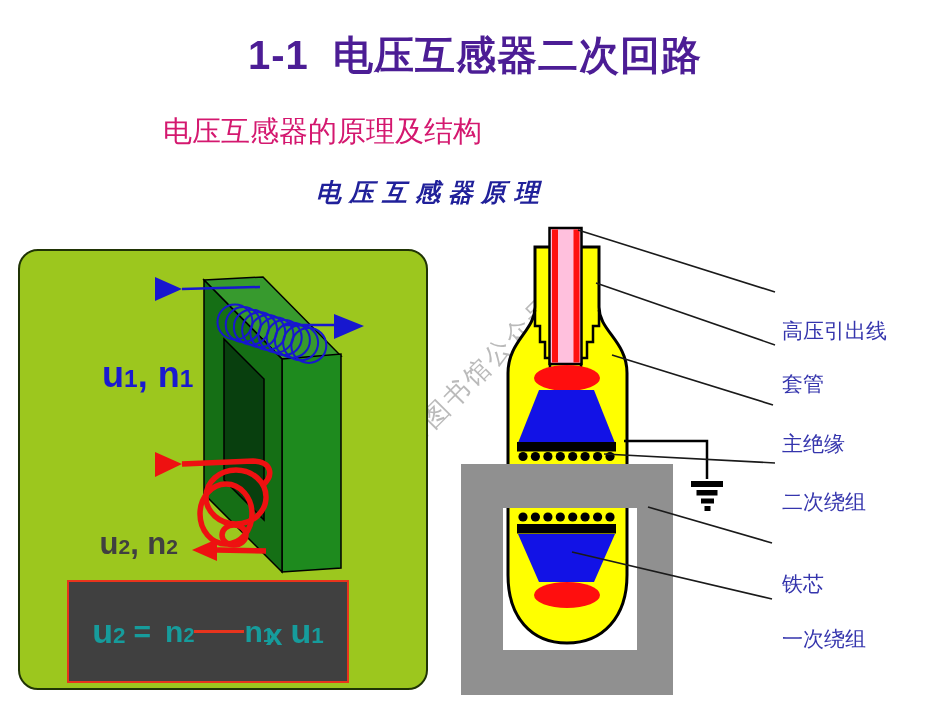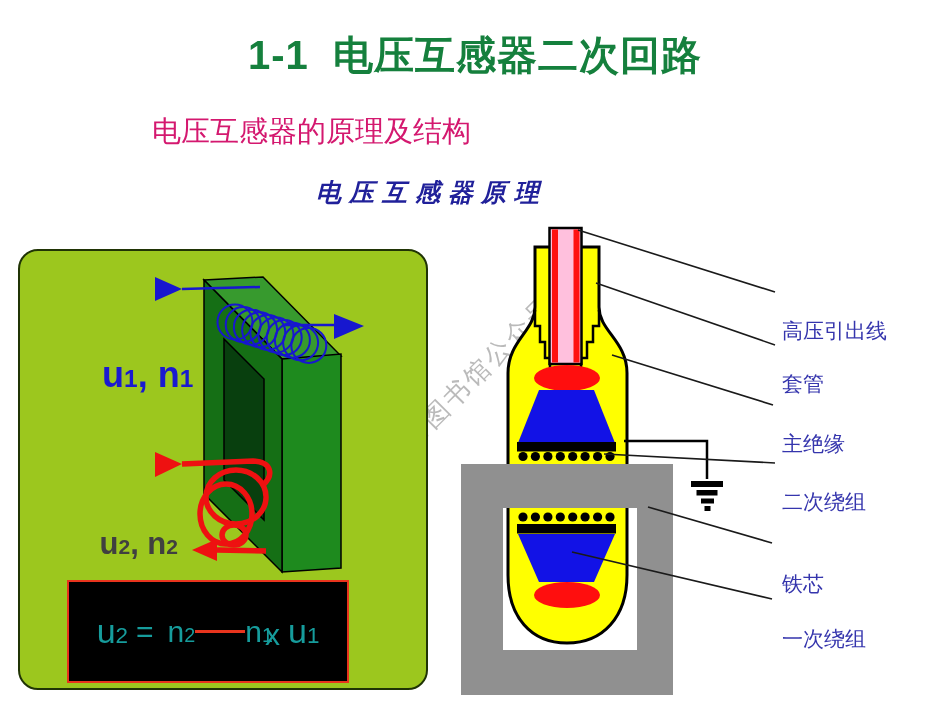--- a/index.html
+++ b/index.html
@@ -3,24 +3,24 @@
 <meta charset="utf-8">
 <style>
   html,body{margin:0;padding:0;}
   body{
     width:950px;height:713px;position:relative;background:#ffffff;
     font-family:"Liberation Sans", sans-serif;overflow:hidden;
   }
   
   .slide-title{
     position:absolute;left:0;top:28px;width:950px;text-align:center;
-    font-size:40px;font-weight:bold;color:#15803d;letter-spacing:1px;white-space:pre;
+    font-size:40px;font-weight:bold;color:#4c1d95;letter-spacing:1px;white-space:pre;
   }
   .slide-subtitle{
-    position:absolute;left:152px;top:112px;
+    position:absolute;left:163px;top:112px;
     font-size:29px;color:#d4186f;font-family:"Liberation Serif", serif;white-space:pre;
   }
   .diagram-heading{
     position:absolute;left:316px;top:176px;
     font-size:25px;font-weight:bold;font-style:italic;color:#20209a;
     letter-spacing:8px;font-family:"DejaVu Serif", serif;white-space:pre;
   }
   
   .watermark{
     position:absolute;left:348px;top:365px;width:240px;text-align:center;
@@ -32,23 +32,23 @@
     position:absolute;left:18px;top:249px;width:406px;height:437px;
     background:#9cc71e;border:2px solid #203405;border-radius:20px;z-index:1;
   }
   .panel-svg{position:absolute;left:0;top:0;}
   .coil-label{position:absolute;font-weight:bold;white-space:pre;line-height:1;}
   .coil-label .sub{font-size:0.68em;}
   .primary-coil-label{left:42px;top:70px;font-size:36px;color:#1a1ad0;}
   .secondary-coil-label{left:45px;top:246px;font-size:31px;color:#404040;}
   .formula-box{
     position:absolute;left:47px;top:329px;width:278px;height:99px;
-    background:#000000;border:2px solid #e8341d;
+    background:#404040;border:2px solid #e8341d;
     display:flex;align-items:center;justify-content:center;
-    color:#169c9c;font-weight:normal;
+    color:#169c9c;font-weight:bold;
   }
   .formula-lhs{font-size:34px;white-space:pre;}
   .formula-eq{font-size:30px;margin:0 14px 0 8px;}
   .frac{display:inline-flex;flex-direction:row;align-items:center;font-size:30px;line-height:1.05;}
   .frac-line{width:50px;height:3px;background:#e8341d;margin:1px 0;}
   .formula-times{font-size:30px;margin-left:-8px;margin-top:6px;}
   .formula-rhs{font-size:34px;margin-left:8px;white-space:pre;}
   .formula-box .sub{font-size:0.66em;}
   
   .structure-svg{position:absolute;left:440px;top:215px;z-index:1;}

